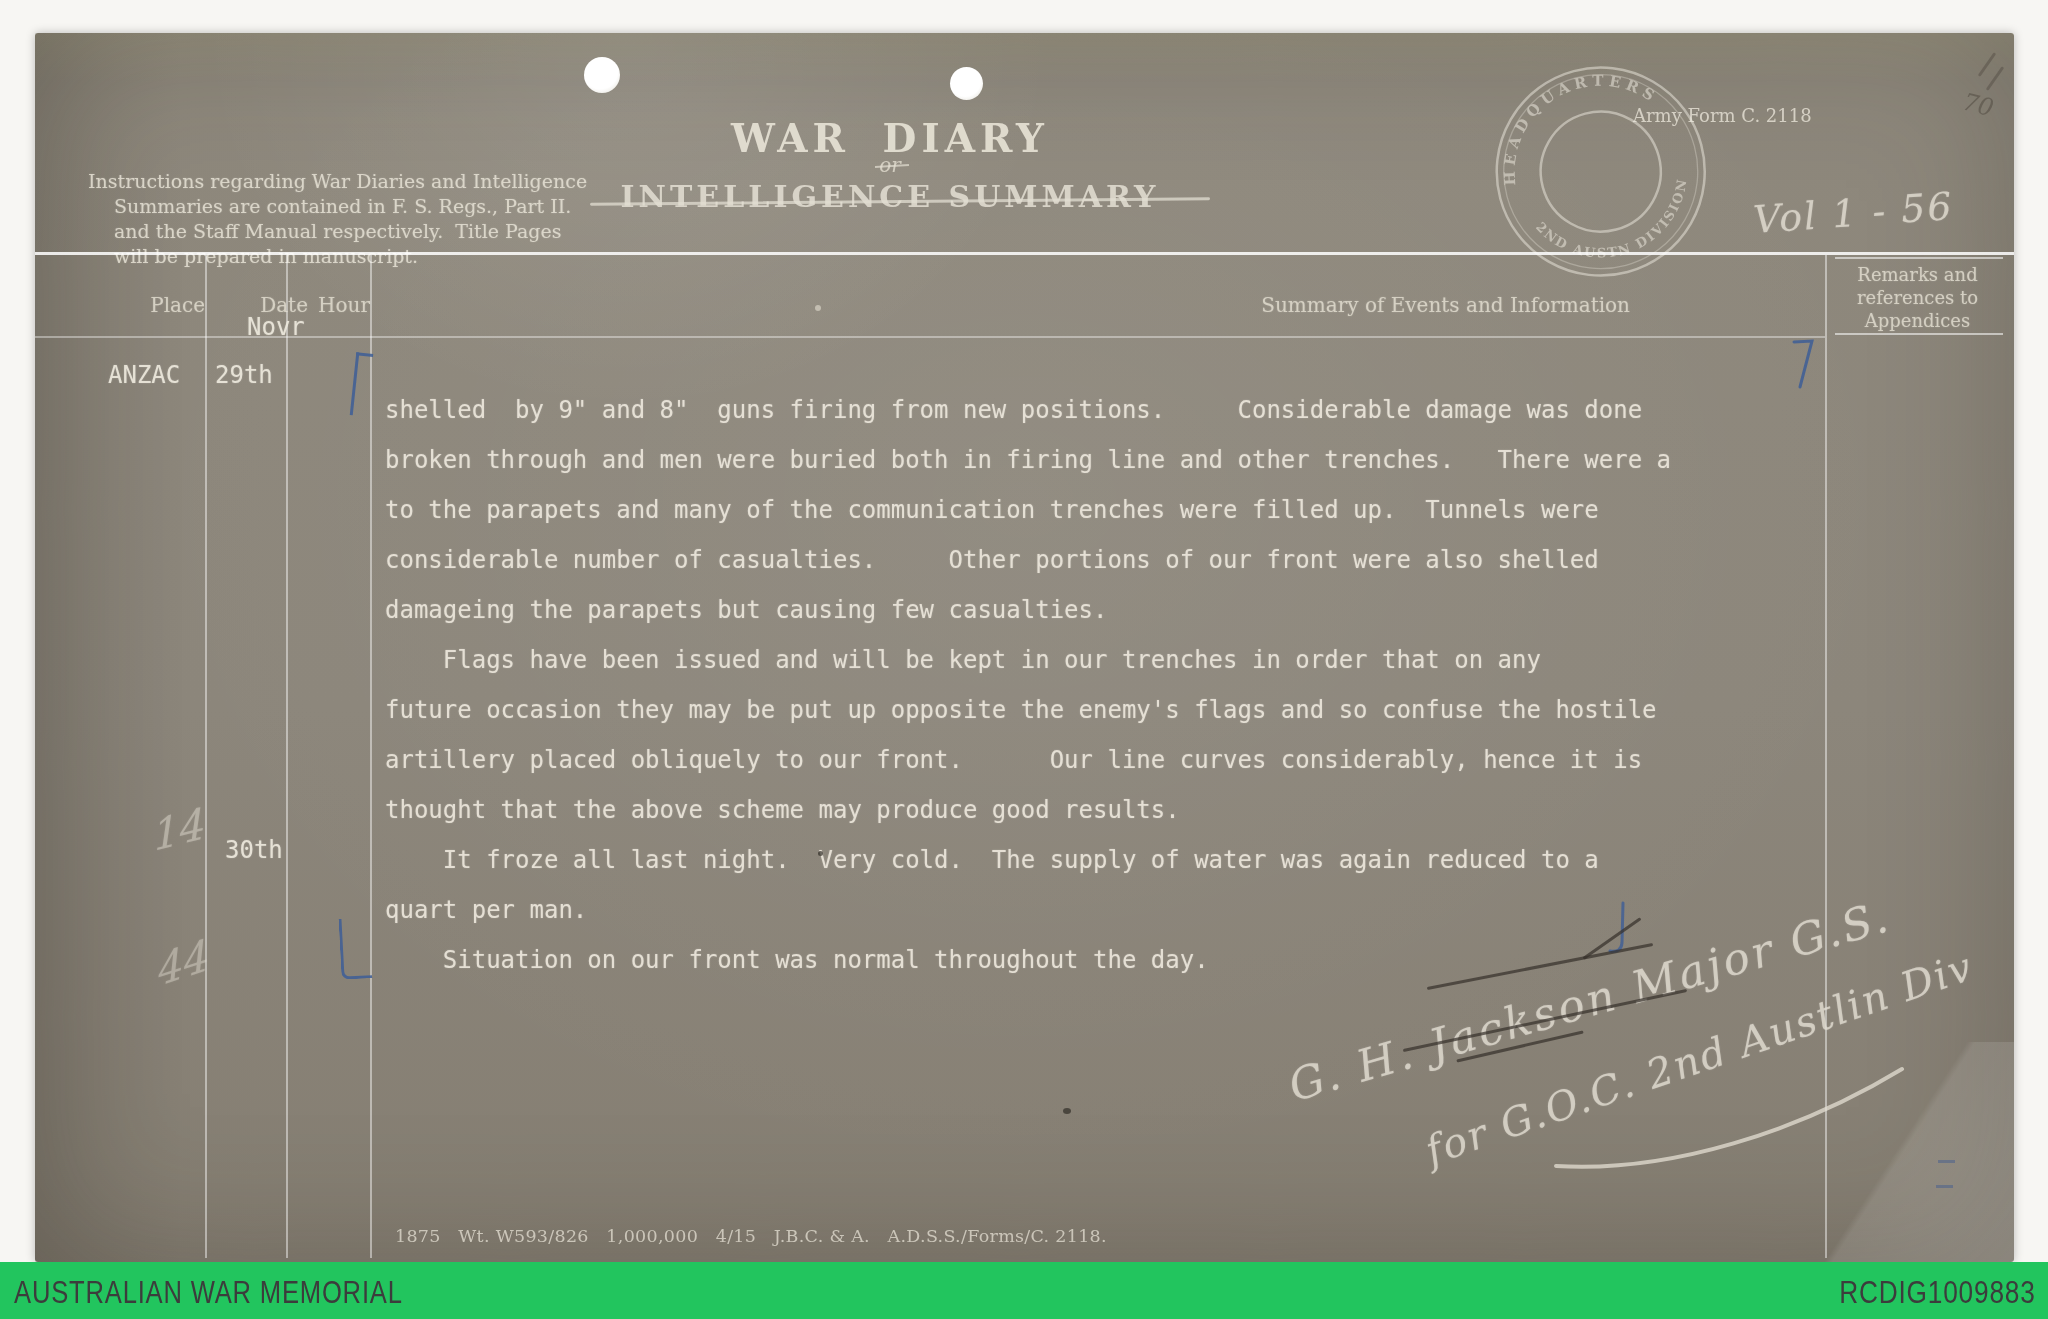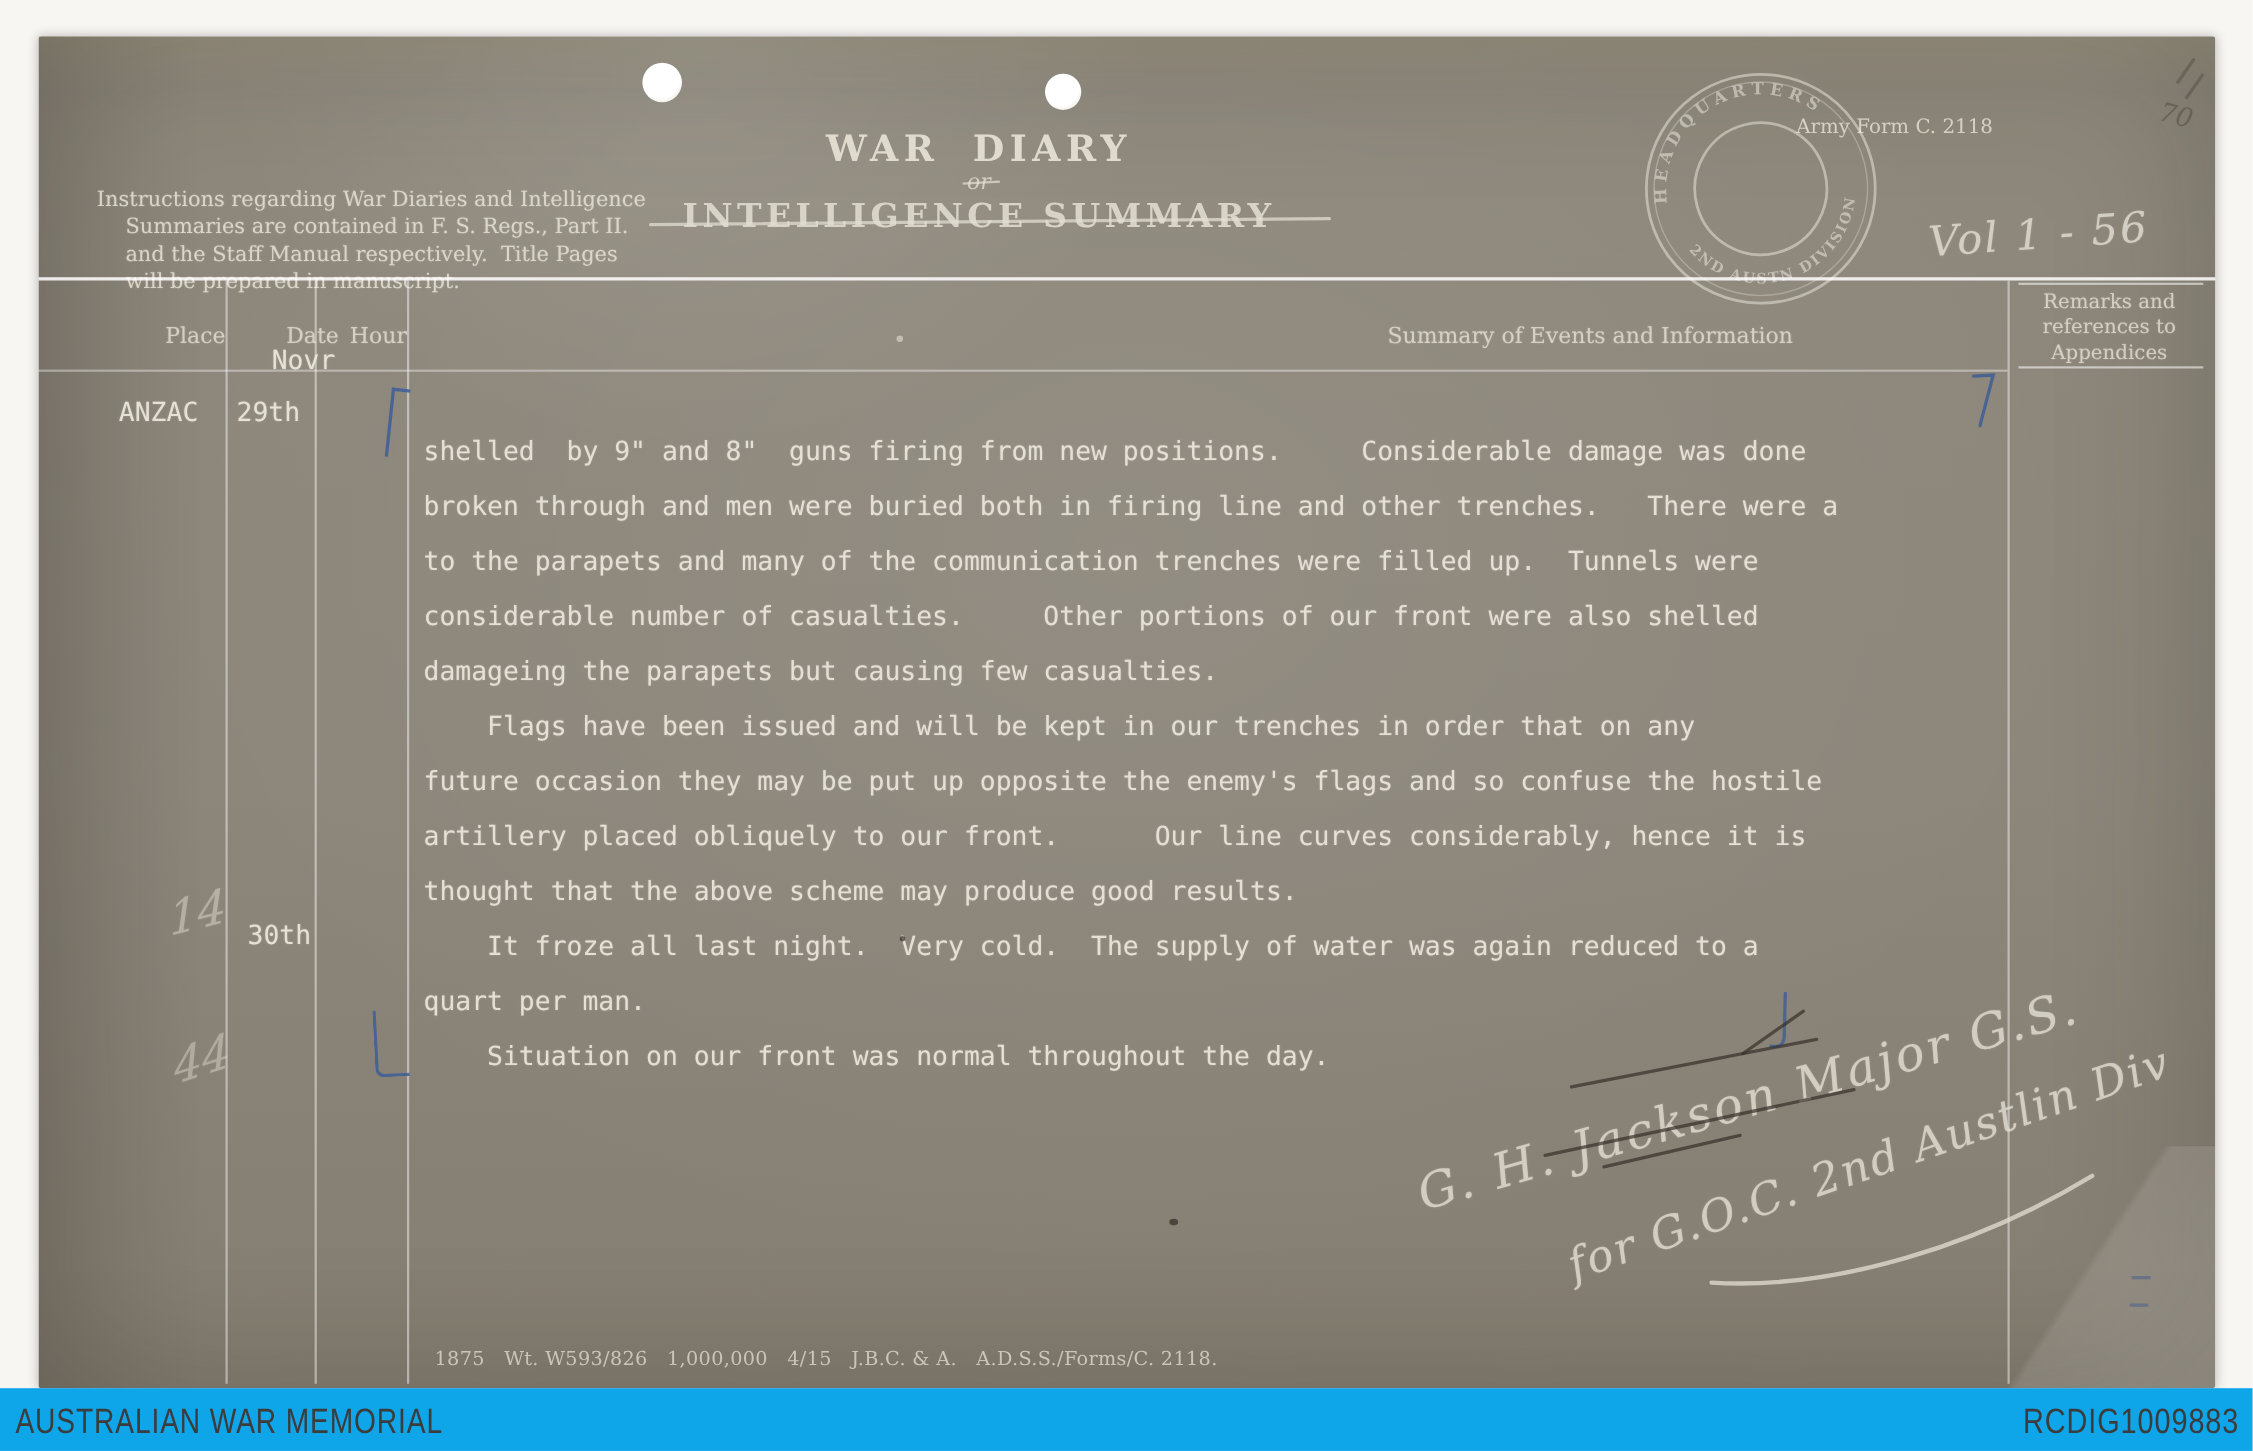--- a/index.html
+++ b/index.html
@@ -20,21 +20,21 @@
   .hole{position:absolute;border-radius:50%;
         background:radial-gradient(circle at 45% 40%,#ffffff 60%,#e9e7e0 85%,rgba(120,114,104,0.4));}
   .hole1{left:549px;top:24px;width:36px;height:36px;}
   .hole2{left:915px;top:34px;width:33px;height:33px;}
   
   .printed{color:rgba(228,223,210,0.85);text-shadow:0 0 2px rgba(255,255,248,0.25);}
   .instructions{position:absolute;left:53px;top:136px;width:500px;font-size:19px;line-height:25px;
         padding-left:26px;white-space:pre;}
   .instructions .iline:first-child{text-indent:-26px;}
   .title-war{position:absolute;left:660px;top:82px;width:390px;text-align:center;
-        font-size:33px;letter-spacing:5px;word-spacing:14px;font-weight:bold;color:rgba(232,227,214,0.9);}
+        font-size:39px;letter-spacing:5px;word-spacing:14px;font-weight:bold;color:rgba(232,227,214,0.9);}
   .title-or{position:absolute;left:660px;top:120px;width:390px;text-align:center;
         font-style:italic;font-size:20px;color:rgba(226,221,208,0.8);}
   .or-strike{position:absolute;left:840px;top:132px;width:34px;height:2px;background:rgba(228,223,211,0.7);transform:rotate(-3deg);}
   .title-int{position:absolute;left:560px;top:146px;width:590px;text-align:center;
         font-size:30px;letter-spacing:4px;font-weight:bold;color:rgba(228,223,211,0.85);}
   .int-strike{position:absolute;left:555px;top:167px;width:620px;height:3px;
         background:rgba(226,221,209,0.75);transform:rotate(-0.5deg);border-radius:2px;}
   .erase-note{position:absolute;left:560px;top:187px;width:590px;text-align:center;
         font-style:italic;font-size:19px;color:rgba(222,217,205,0.8);}
   .army-form{position:absolute;left:1598px;top:72px;font-size:18px;color:rgba(226,221,209,0.85);}
@@ -95,21 +95,21 @@
   .sc2{left:1365px;top:986px;width:290px;transform:rotate(-12deg);}
   .sc3{left:1420px;top:1012px;width:130px;transform:rotate(-13deg);}
   .sc4{left:1542px;top:904px;width:70px;transform:rotate(-35deg);}
   .speck{position:absolute;border-radius:50%;background:rgba(42,38,32,0.65);}
   .sp1{left:1028px;top:1075px;width:8px;height:6px;}
   .sp2{left:783px;top:818px;width:5px;height:5px;}
   
   .stamp{position:absolute;left:1450px;top:18px;transform:rotate(-15deg);opacity:0.55;}
   .stamp text{fill:rgba(240,236,226,0.95);font-family:"DejaVu Serif",serif;font-weight:bold;}
   
-  .footerbar{position:absolute;left:0;top:1262px;width:2048px;height:57px;background:#0ea5e9;}
+  .footerbar{position:absolute;left:0;top:1262px;width:2048px;height:57px;background:#22c55e;}
   .awm{position:absolute;left:14px;top:12px;font-family:"Liberation Sans",sans-serif;
         font-size:32px;color:#3c3c3c;transform:scaleX(0.8);transform-origin:left center;letter-spacing:1px;}
   .rcdig{position:absolute;right:12px;top:12px;font-family:"Liberation Sans",sans-serif;
         font-size:32px;color:#3c3c3c;transform:scaleX(0.82);transform-origin:right center;letter-spacing:1px;}
 </style>
 </head>
 <body>
 
 <div class="canvas">
   <div class="paper">

